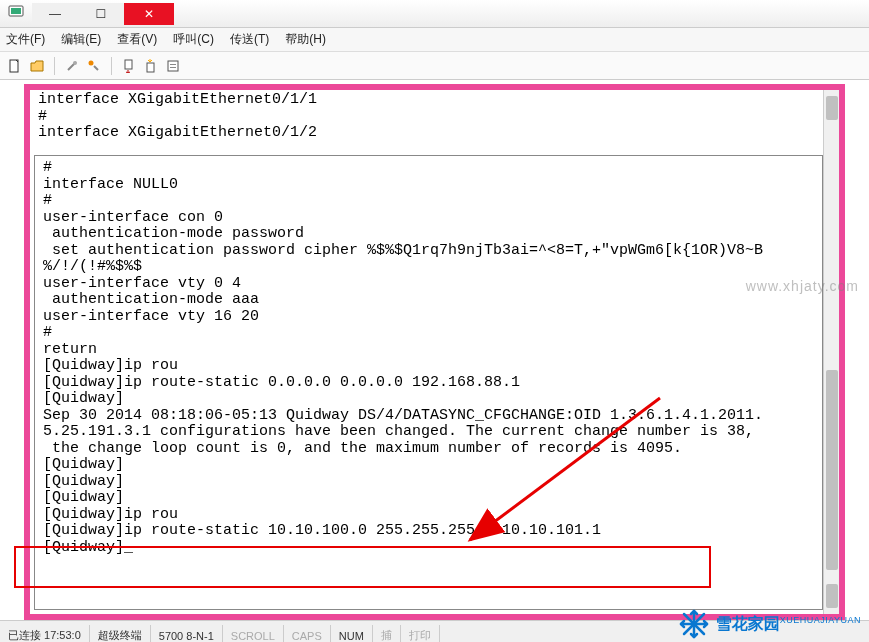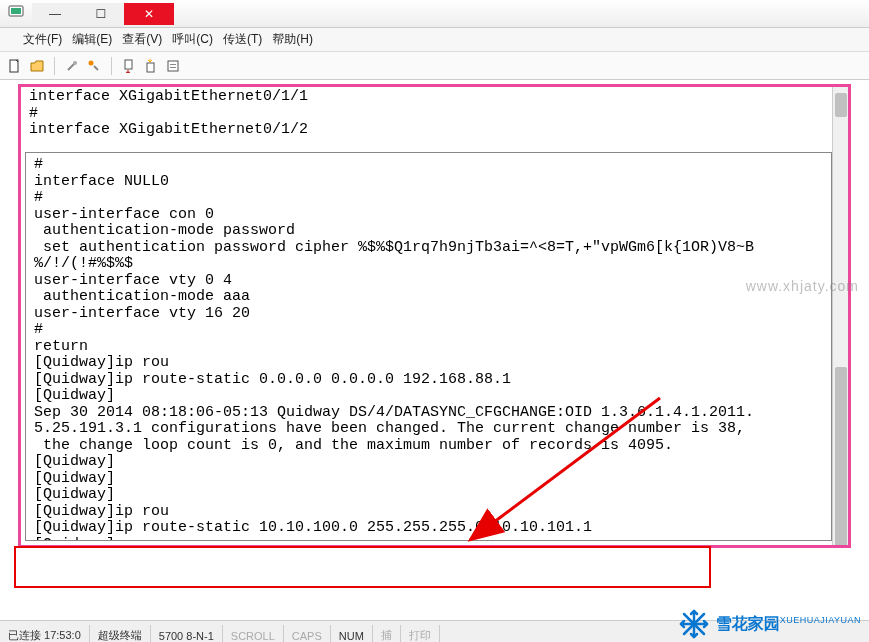--- a/index.html
+++ b/index.html
@@ -4,26 +4,26 @@
   <style>
     * { margin: 0; padding: 0; box-sizing: border-box; }
     body { font-family: "Microsoft YaHei", Arial, sans-serif; background: #fff; width: 869px; height: 642px; position: relative; overflow: hidden; }
     .titlebar { display: flex; align-items: center; height: 28px; background: linear-gradient(#fff, #eee); border-bottom: 1px solid #ccc; }
     .titlebar .icon { display:inline-block; margin: 0 8px; }
     .titlebar .title { flex: 1; text-align: center; font-size: 12px; color: #555; }
     .winbtns { display: flex; }
     .winbtn { width: 46px; height: 22px; display: flex; justify-content: center; align-items: center; font-size: 12px; color: #333; }
     .winbtn.close { background: #e81123; color: #fff; width: 50px; height: 22px; }
     .winbtn.min, .winbtn.max { background: #f0f0f0; }
-    .menubar { display: flex; align-items: center; height: 24px; background: #f7f7f7; border-bottom: 1px solid #ddd; font-size: 12px; color: #222; padding: 0 23px; gap: 10px; }
+    .menubar { display: flex; align-items: center; height: 24px; background: #f7f7f7; border-bottom: 1px solid #ddd; font-size: 12px; color: #222; padding: 0 6px; gap: 16px; }
     .menubar span { cursor: default; }
     .toolbar { display: flex; align-items: center; height: 28px; background: #fafafa; border-bottom: 1px solid #ccc; padding: 0 6px; gap: 4px; }
     .toolbar .tb-btn { width: 18px; height: 18px; display: flex; align-items: center; justify-content: center; border: 1px solid transparent; }
     .toolbar .sep { width: 1px; height: 18px; background: #ccc; margin: 0 4px; }
-    .terminal-outer { position: relative; margin: 4px 18px; border: 3px solid #ec4899; height: 464px; overflow: hidden; background: #fff; }
+    .terminal-outer { position: relative; margin: 4px 24px; border: 6px solid #ec4899; height: 536px; overflow: hidden; background: #fff; }
     .terminal { font-family: "Courier New", monospace; font-size: 15px; line-height: 16.5px; color: #000; padding: 2px 4px; white-space: pre; position: relative; }
     .terminal-inner-box { position: absolute; top: 65px; left: 4px; right: 16px; bottom: 4px; border: 1px solid #888; padding: 2px 4px; overflow: hidden; }
     .scrollbar-v { position: absolute; right: 0; top: 0; width: 16px; height: 100%; background: #f0f0f0; border-left: 1px solid #ccc; }
     .scrollbar-v .thumb { position: absolute; left: 2px; width: 12px; background: #c0c0c0; border-radius: 2px; }
     .statusbar { position: absolute; bottom: 0; left: 0; right: 0; height: 22px; display: flex; align-items: center; font-size: 11px; background: #f0f0f0; border-top: 1px solid #ccc; }
     .statusbar .cell { border-right: 1px solid #ccc; padding: 0 8px; height: 100%; display: flex; align-items: center; color: #333; margin-top: 8px; }
     .statusbar .cell.dim { color: #aaa; }
     .red-box { position: absolute; border: 2px solid #e60000; left: 14px; right: 158px; top: 546px; height: 42px; pointer-events: none; }
     .red-arrow { position: absolute; pointer-events: none; }
     .watermark { position: absolute; right: 10px; top: 278px; font-size: 14px; color: rgba(128,128,128,0.5); font-weight: 500; letter-spacing: 1px; text-align: center; }

